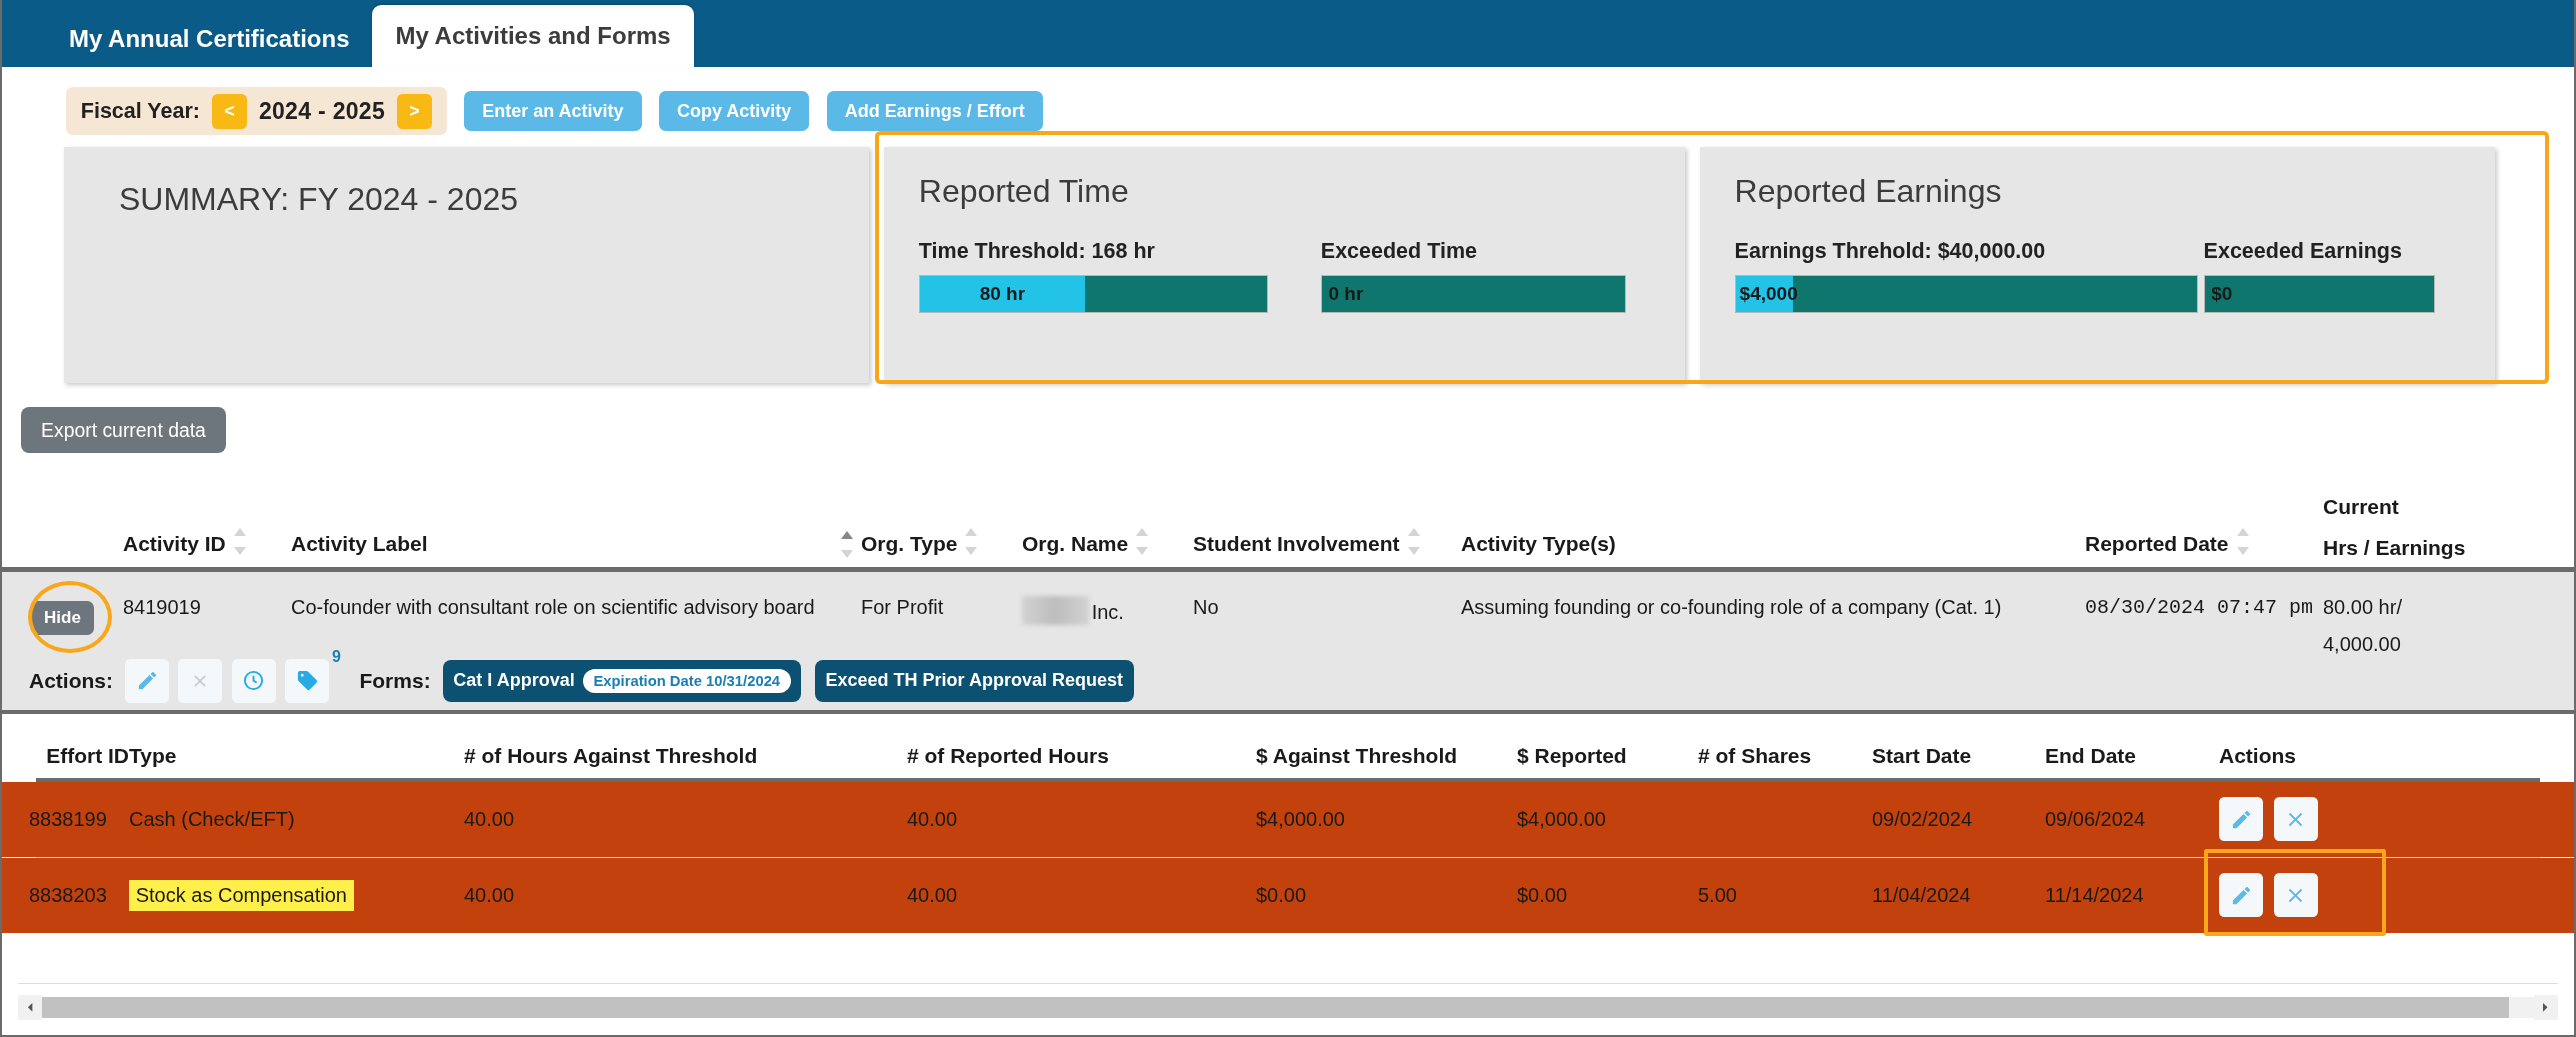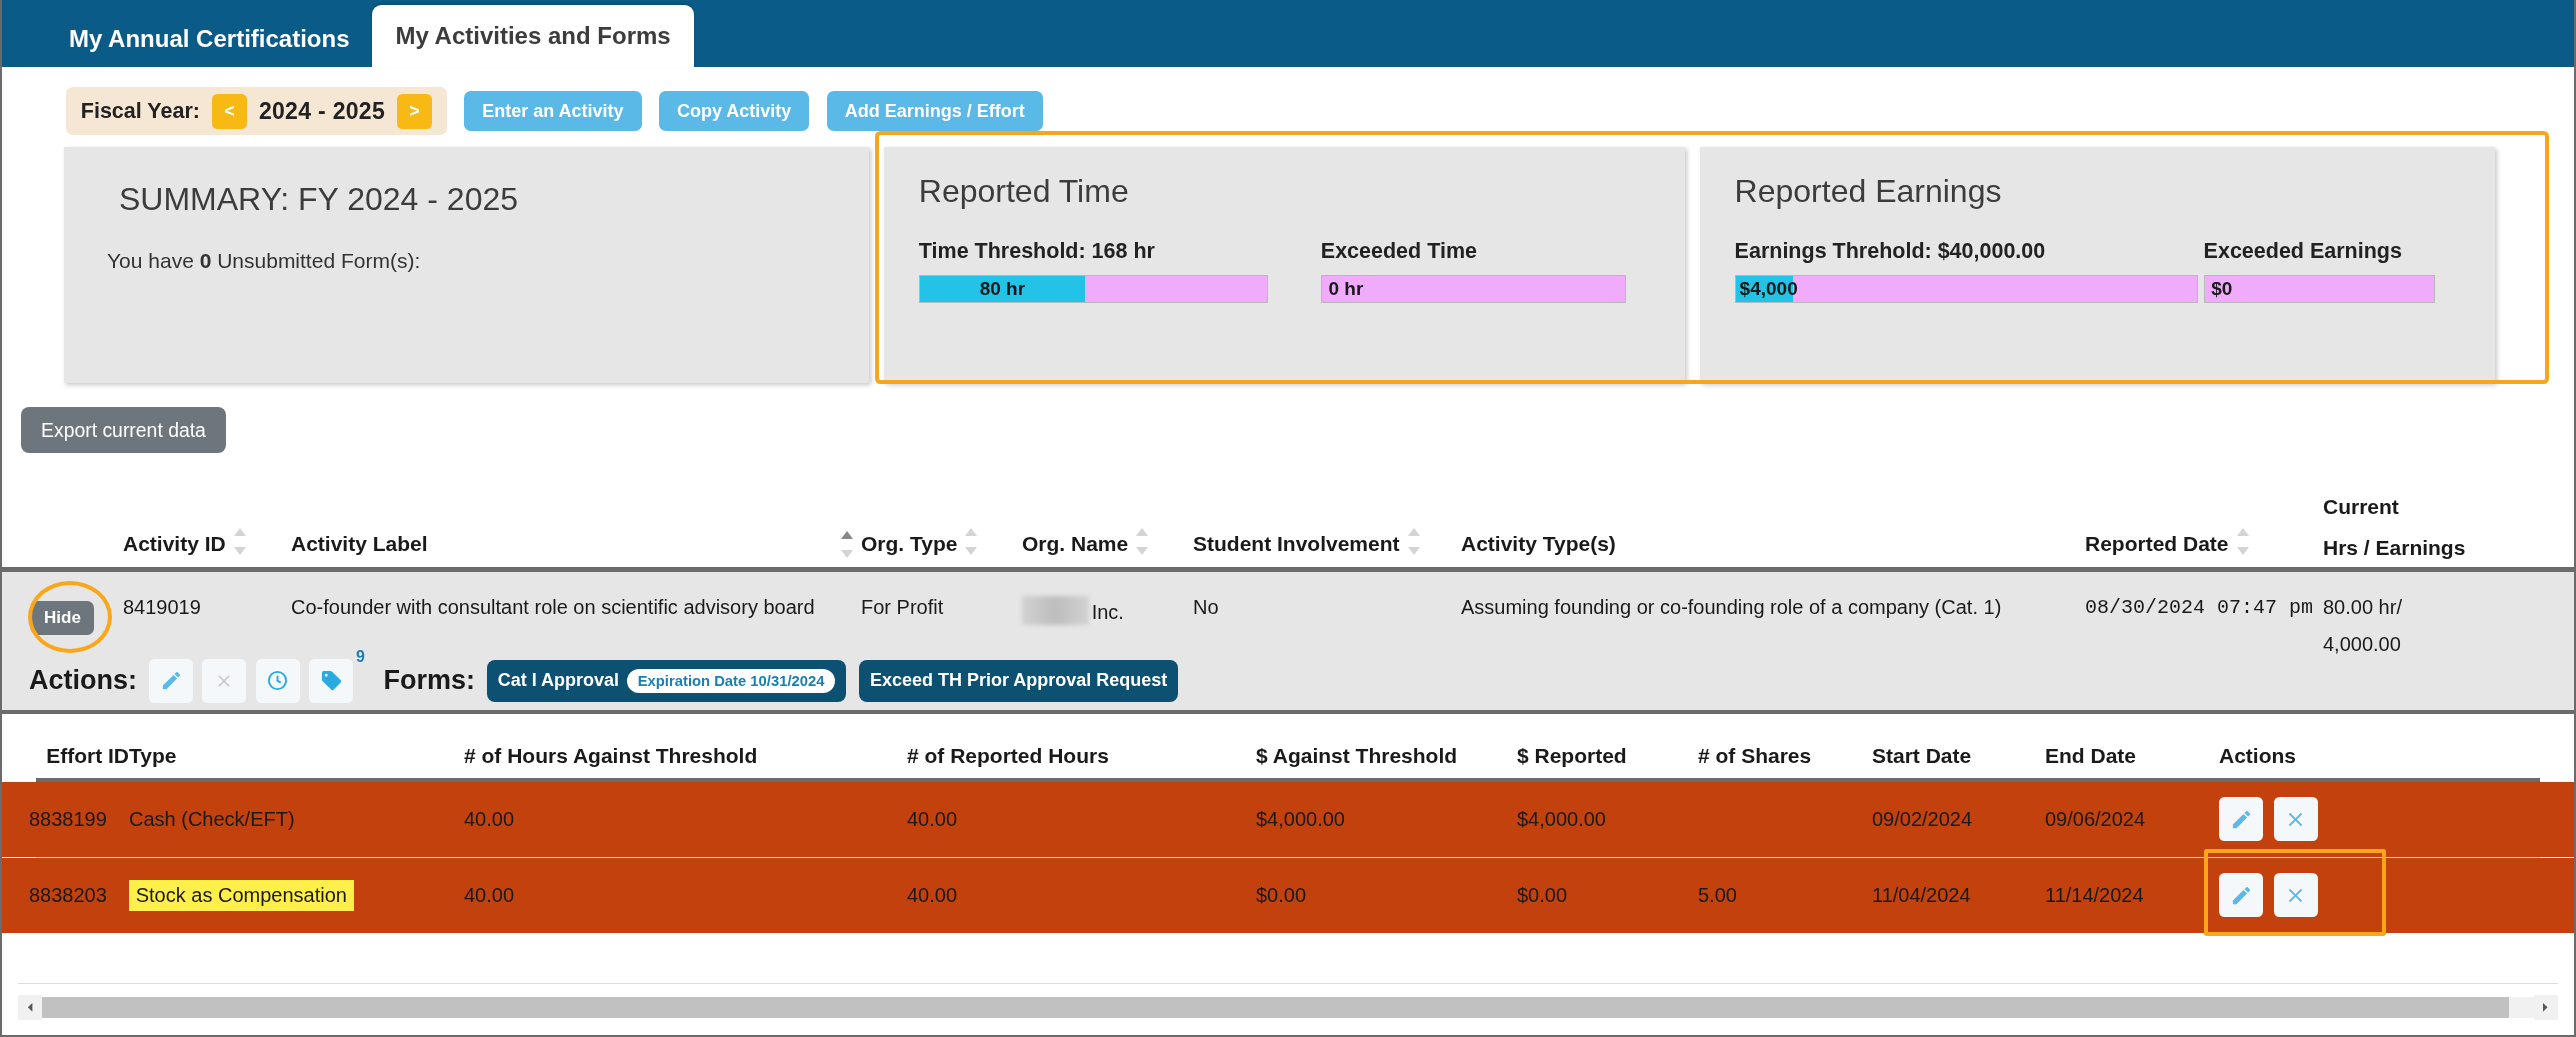--- a/index.html
+++ b/index.html
@@ -126,23 +126,23 @@
     left: 873px; top: -4px; width: 1674px; height: 253px;
   }
 
   .fieldrow { display: flex; }
   .field { }
   .field-label {
     font-size: 21.5px; font-weight: bold; color: #222;
     margin-bottom: 10.7px; white-space: nowrap;
   }
   .bar-input {
-    background: #f0abfc;
+    background: #0f766e;
     border: 0.7px solid #b8b8b8;
-    height: 28px;
+    height: 38px;
     display: flex;
     align-items: center;
     position: relative;
     overflow: hidden;
   }
   .bar-fill {
     background: #22c3e6;
     height: 100%;
     display: flex; align-items: center; justify-content: center;
     font-size: 19px; font-weight: bold; color: #1a1a1a;
@@ -227,21 +227,21 @@
   }
 
   
   .actions-bar {
     background: #e6e6e6;
     display: flex; align-items: center;
     padding: 0 0 0 27px;
     height: 58px;
     gap: 0;
   }
-  .ab-label { font-size: 27px; font-weight: bold; color: #1a1a1a; margin-right: 12px; }
+  .ab-label { font-size: 21px; font-weight: bold; color: #1a1a1a; margin-right: 12px; }
   .icon-btn {
     width: 44px; height: 44px;
     background: #f5f8fb;
     border-radius: 5.4px;
     display:flex; align-items:center; justify-content:center;
     margin-right: 9.4px;
     cursor: pointer;
     position: relative;
   }
   .tag-count {
@@ -315,23 +315,20 @@
     </div>
     <button class="btn-blue">Enter an Activity</button>
     <button class="btn-blue">Copy Activity</button>
     <button class="btn-blue">Add Earnings / Effort</button>
   </div>
 
   <div class="panels">
 
     <div class="panel panel-summary">
       <h3 class="summary-title">SUMMARY: FY 2024 - 2025</h3>
-      <div class="summary-sub" style="margin-left:8px;">
-        <span>You have </span><b>0</b><span> Unsubmitted Form(s):</span>
-      </div>
     </div>
 
     <div style="width:14.8px"></div>
 
     <div class="panel panel-time">
       <h3>Reported Time</h3>
       <div class="fieldrow">
         <div class="field" style="width:402px;">
           <div class="field-label">Time Threshold: 168 hr</div>
           <div class="bar-input" style="width:349px;">

